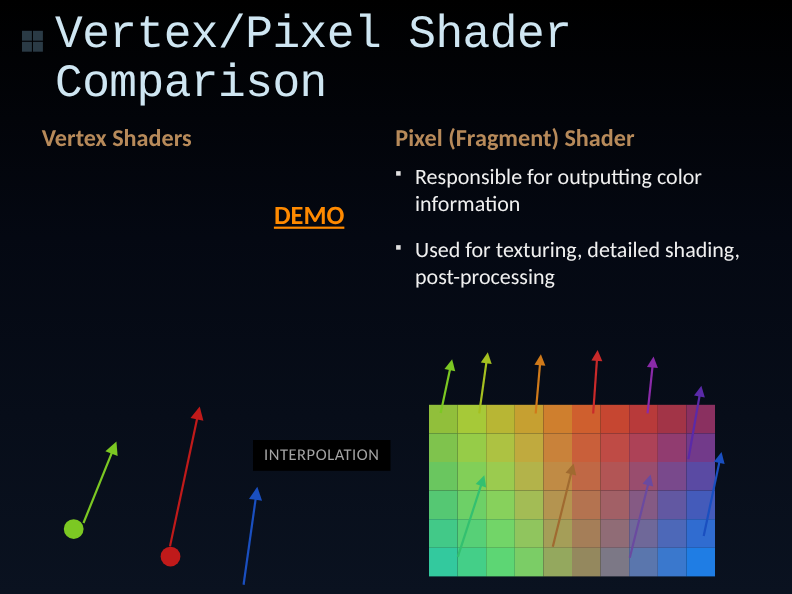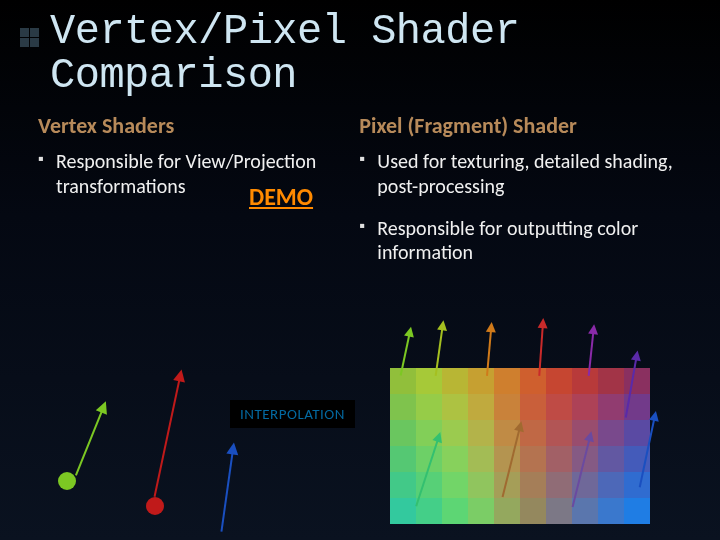--- a/index.html
+++ b/index.html
@@ -95,21 +95,21 @@
     font-size: 24px;
     font-weight: 700;
     color: #ff8a00;
     text-decoration: underline;
   }
   .interp-badge {
     position: absolute;
     left: 230px;
     top: 400px;
     background: #000;
-    color: #0369a1;
+    color: #a3a3a3;
     font-size: 15px;
     padding: 5px 10px;
     letter-spacing: 0.5px;
   }
   
   .vertex-diagram {
     position: absolute;
     left: 56px;
     top: 352px;
     width: 200px;
@@ -184,28 +184,27 @@
         <div class="sq sq3"></div>
         <div class="sq sq4"></div>
     </div>
     <h1>Vertex/Pixel Shader Comparison</h1>
   </div>
 
   <div class="cols">
     <div class="col">
       <h2>Vertex Shaders</h2>
       <ul>
-        <li>Responsible for View/Projection transformations</li>
       </ul>
     </div>
     <div class="col col-right">
       <h2>Pixel  (Fragment) Shader</h2>
       <ul>
+        <li>Responsible for outputting color information</li>
         <li>Used for texturing, detailed shading, post-processing</li>
-        <li>Responsible for outputting color information</li>
       </ul>
     </div>
   </div>
 
   <a class="demo-link">DEMO</a>
 
   <div class="interp-badge">INTERPOLATION</div>
 
   <div class="vertex-diagram">
 

